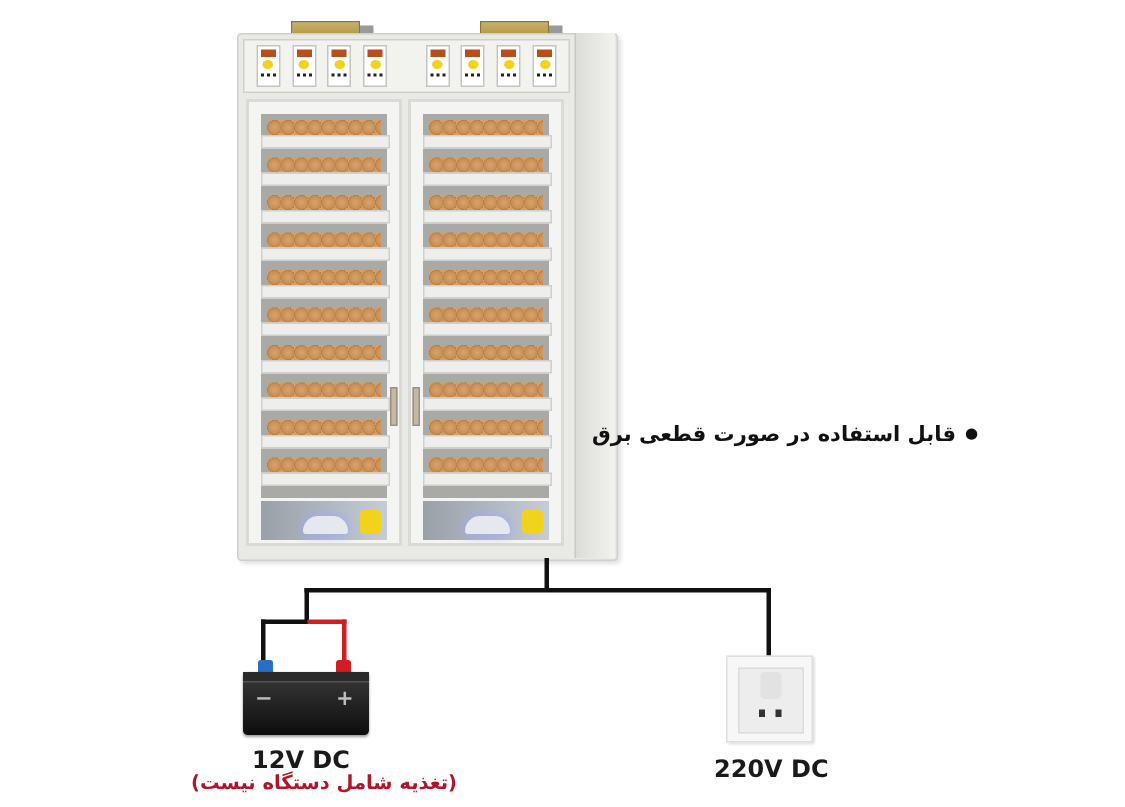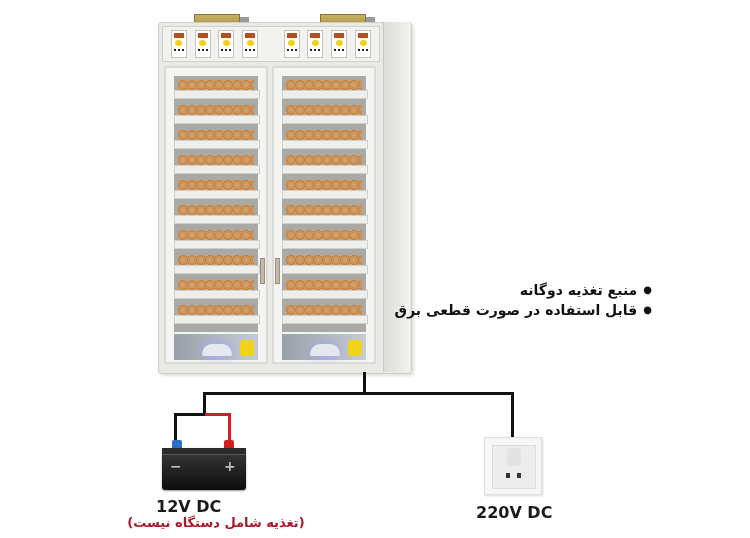--- a/index.html
+++ b/index.html
@@ -42,21 +42,21 @@
   .outlet{left:484px;top:437px;width:56px;height:56px;background:#f7f7f7;border:1px solid #dedede;box-shadow:1px 1px 2px rgba(0,0,0,.15);}
   .outlet .inner{position:absolute;left:7px;top:7px;width:42px;height:42px;background:#ededed;border:1px solid #dcdcdc;}
   .outlet .plug{position:absolute;left:14px;top:2px;width:14px;height:18px;background:#e2e2e2;border-radius:3px;}
   .outlet .hole{position:absolute;top:27px;width:4px;height:5px;background:#333;}
   .outlet .hole.l{left:13px;} .outlet .hole.r{left:24px;}
   
   .bullets{left:430px;top:280px;width:222px;direction:rtl;text-align:right;}
   .bullet{font-size:14px;font-weight:bold;color:#111;line-height:19px;white-space:nowrap;}
   .bullet::before{content:"\25CF";font-size:10px;margin-left:6px;vertical-align:2px;}
   .lbl{font-weight:bold;color:#1a1a1a;font-size:16px;}
-  .lbl-12{left:156px;top:497px;}
+  .lbl-12{left:168px;top:497px;}
   .lbl-220{left:476px;top:503px;}
   .note{left:116px;top:515px;width:200px;text-align:center;direction:rtl;color:#b0162a;font-size:13px;font-weight:bold;}
 </style>
 </head>
 <body>
 
 <div class="abs cabinet">
   <div class="fan-box" style="left:36px;"></div>
   <div class="fan-box" style="left:162px;"></div>
   <div class="cab-body"></div>
@@ -200,21 +200,20 @@
     </div>
     <div class="hatch">
         <div class="lamp"></div>
         <div class="sticker"></div>
       </div>
     <div class="handle" style="left:1px;"></div>
   </div>
 </div>
 
 <div class="abs bullets">
-  <div class="bullet">منبع تغذیه دوگانه</div>
   <div class="bullet">قابل استفاده در صورت قطعی برق</div>
 </div>
 
 <div class="wire" style="left:363px;top:372px;width:3px;height:22px;"></div>
 <div class="wire" style="left:203px;top:392px;width:311px;height:3px;"></div>
 <div class="wire" style="left:511px;top:392px;width:3px;height:53px;"></div>
 <div class="wire" style="left:203px;top:392px;width:3px;height:23px;"></div>
 <div class="wire" style="left:174px;top:413px;width:32px;height:3px;"></div>
 <div class="wire" style="left:174px;top:413px;width:3px;height:29px;"></div>
 <div class="wire red" style="left:205px;top:413px;width:26px;height:3px;"></div>

